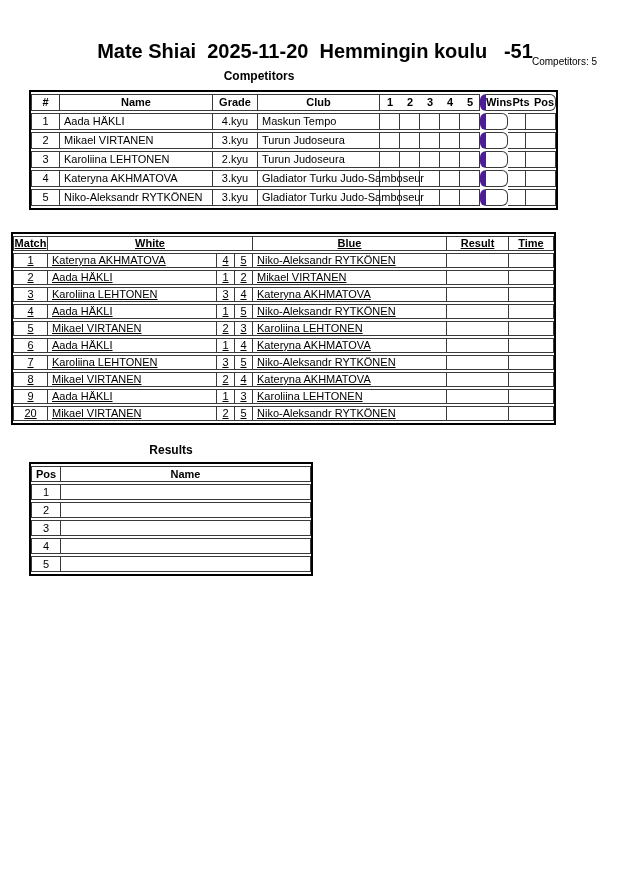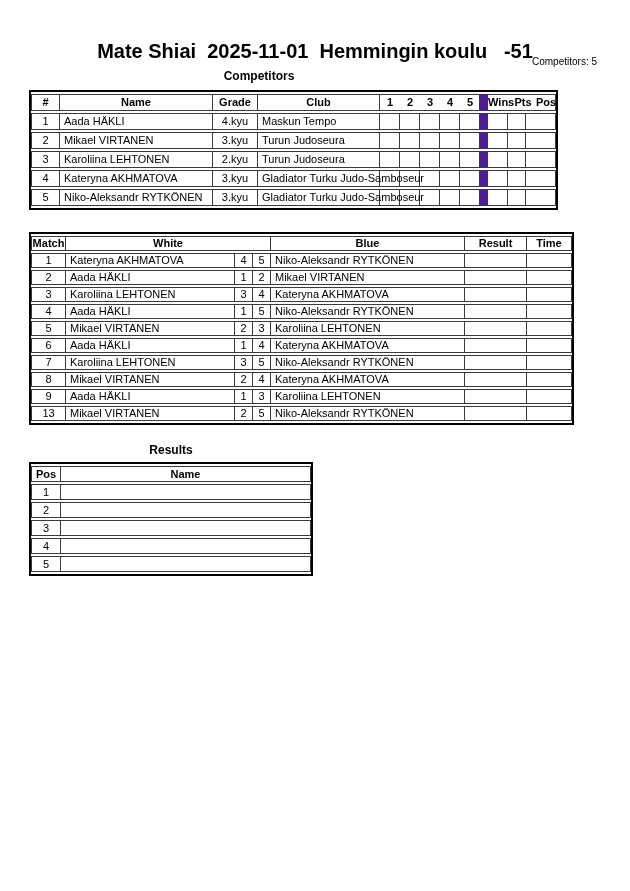--- a/index.html
+++ b/index.html
@@ -33,21 +33,21 @@
     position: absolute;
     top: 56px; right: 33px;
     font-size: 10px;
   }
   .tblwrap {
     position: absolute;
     border: 2px solid #000;
     background: #fff;
   }
   #comp-wrap  { top: 90px;  left: 29px; }
-  #match-wrap { top: 232px; left: 29px; }
+  #match-wrap { top: 232px; left: 11px; text-decoration: underline; }
   #res-wrap   { top: 462px; left: 29px; }
 
   table {
     border-collapse: separate;
     border-spacing: 0 2px;
     table-layout: fixed;
     font-size: 11px;
   }
   #comp-table  { width: 525px; }
   #match-table { width: 541px; }
@@ -59,21 +59,21 @@
     border-left: none;
     padding: 0;
     height: 15px;
     line-height: 15px;
     text-align: center;
     overflow: visible;
     white-space: nowrap;
     vertical-align: middle;
   }
   td.first { border-left: 1px solid #3a3a3a; }
-  td.thick-l { border-left: 8px solid #4c1d95; }
+  td.thick-l { border-left: 6px solid #4c1d95; border-radius: 6px; }
   #match-table td { height: 13px; line-height: 13px; }
   #res-table td   { height: 14px; line-height: 14px; }
 
   tr.hdr td { font-weight: bold; }
   td.lft { text-align: left; padding-left: 4px; margin-top: 21px; }
 
   .numspan { display: inline-block; width: 20px; text-align: center; font-weight: bold; }
   .wspan   { display: inline-block; width: 26px; text-align: center; font-weight: bold; }
   .pspan   { display: inline-block; width: 18px; text-align: center; font-weight: bold; }
   .posspan { display: inline-block; width: 28px; text-align: center; font-weight: bold; }
@@ -86,21 +86,21 @@
     white-space: nowrap;
     background: transparent;
     text-align: right;
   }
 </style>
 </head>
 <body>
 
 <div class="page">
 
-  <div class="title">Mate Shiai  2025-11-01  Hemmingin koulu   -51</div>
+  <div class="title">Mate Shiai  2025-11-20  Hemmingin koulu   -51</div>
 
   <div class="section-label" id="comp-label">Competitors</div>
   <div class="count-label">Competitors: 5</div>
 
   <div class="tblwrap" id="comp-wrap">
     <table id="comp-table">
       <colgroup>
         <col style="width:29px">
           <col style="width:153px">
           <col style="width:45px">
@@ -292,21 +292,21 @@
       <tr>
         <td class="first">9</td>
         <td class="lft">Aada HÄKLI</td>
         <td>1</td>
         <td>3</td>
         <td class="lft">Karoliina LEHTONEN</td>
         <td></td>
         <td></td>
       </tr>
       <tr>
-        <td class="first">13</td>
+        <td class="first">20</td>
         <td class="lft">Mikael VIRTANEN</td>
         <td>2</td>
         <td>5</td>
         <td class="lft">Niko-Aleksandr RYTKÖNEN</td>
         <td></td>
         <td></td>
       </tr>
     </tbody>
       </table>
   </div>

